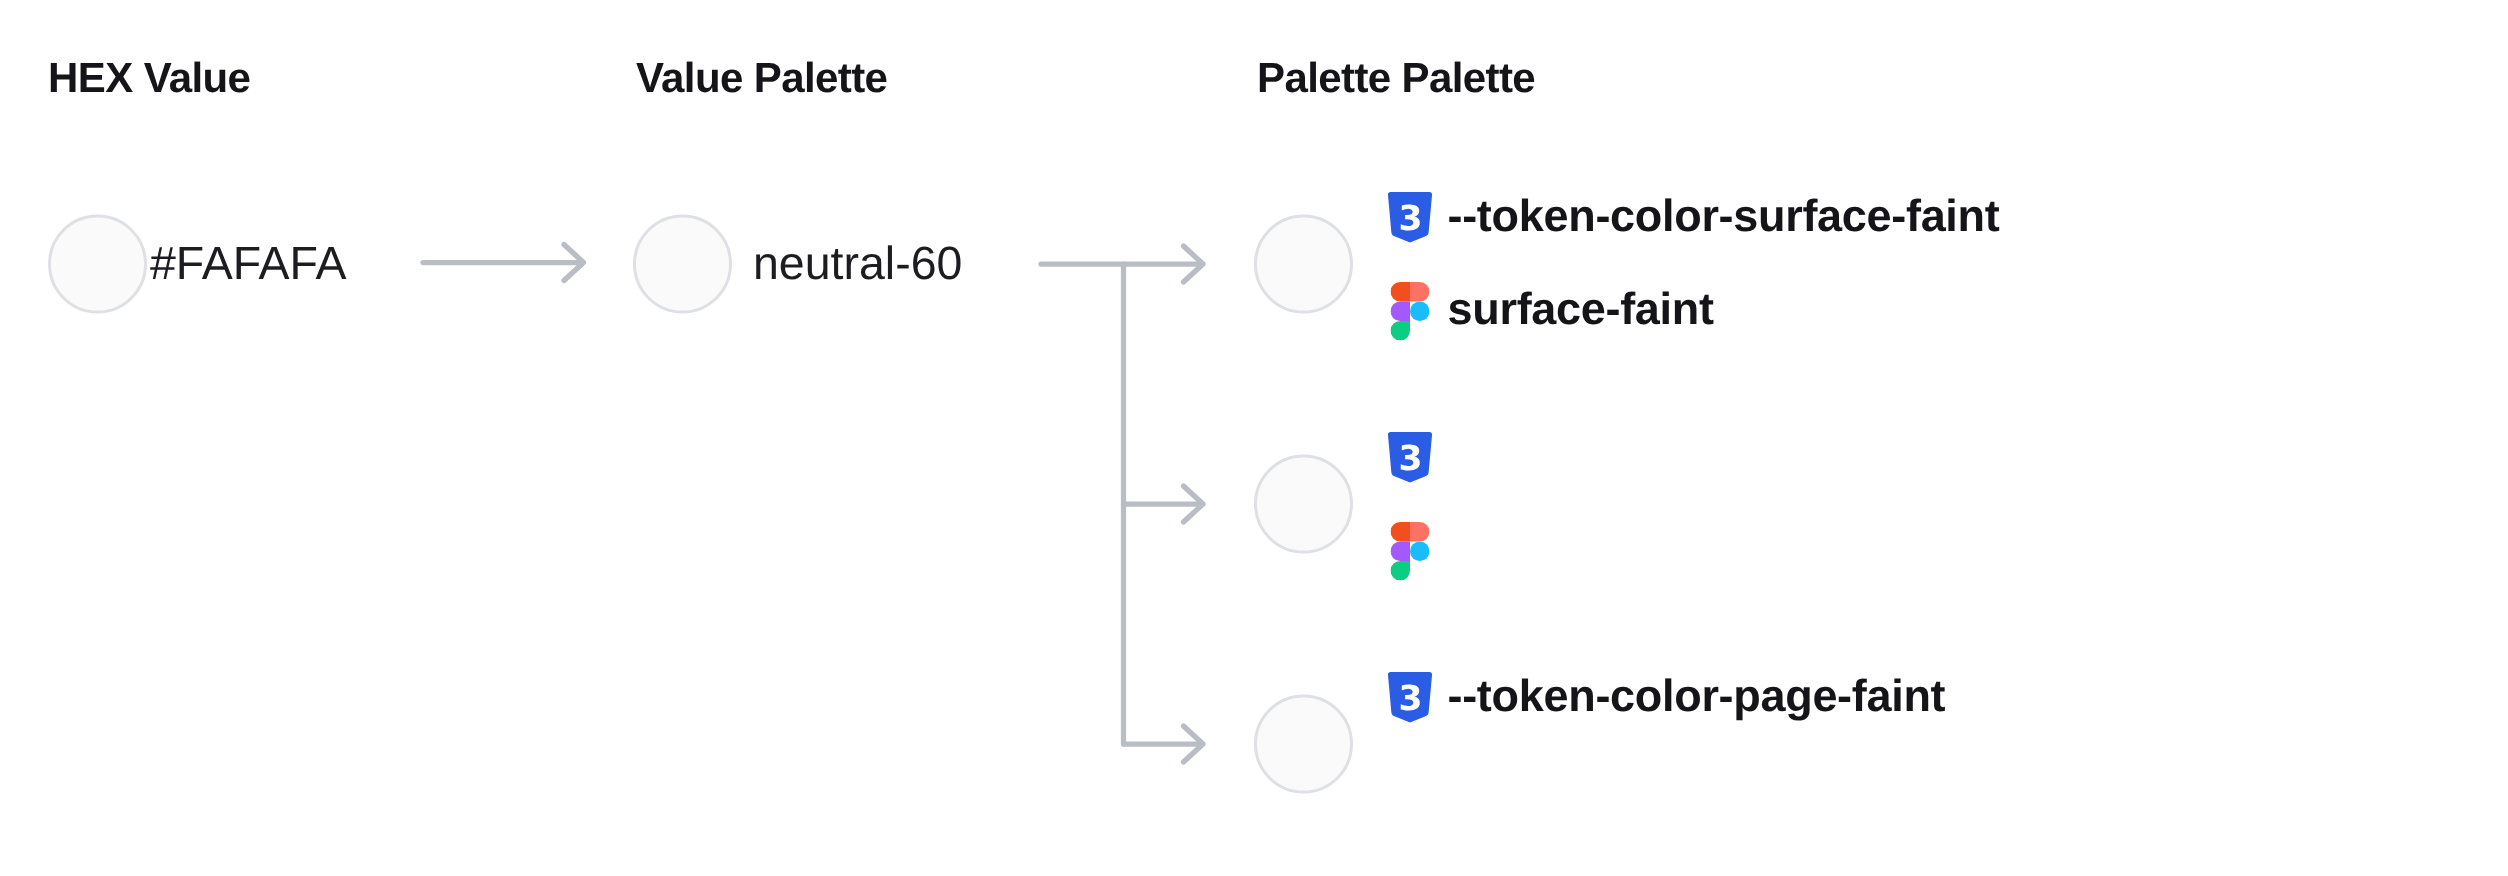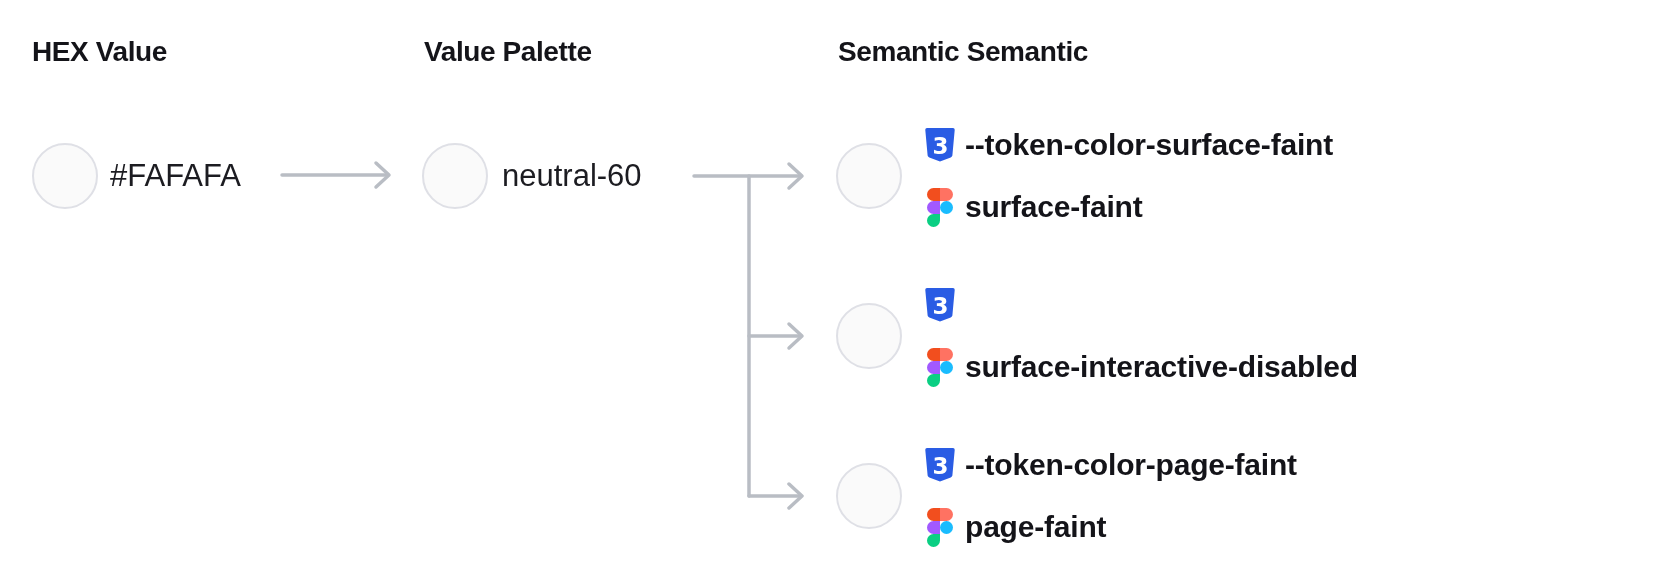--- a/index.html
+++ b/index.html
@@ -40,21 +40,21 @@
   .value-label {
     position: absolute;
     height: 66px;
     display: flex;
     align-items: center;
     font-size: 31px;
     font-weight: 400;
     color: #1c1c21;
     white-space: nowrap;
   }
-  .value-hex  { left: 110px; top: 143px; }
+  .value-hex  { left: 100px; top: 143px; }
   .value-core { left: 502px; top: 143px; }
 
   .token-entry {
     position: absolute;
     left: 925px;
     display: flex;
     flex-direction: column;
     gap: 20px;
   }
   .entry-1 { top: 124px; }
@@ -100,21 +100,21 @@
   .fig-s { fill: var(--figma_salmon, #FF7262); }
   .fig-p { fill: var(--figma_purple, #A259FF); }
   .fig-b { fill: var(--figma_blue, #1ABCFE); }
   .fig-g { fill: var(--figma_green, #0ACF83); }
 </style>
 </head>
 <body>
 
 <div class="heading heading-hex">HEX Value</div>
 <div class="heading heading-core">Value Palette</div>
-<div class="heading heading-semantic">Semantic Semantic</div>
+<div class="heading heading-semantic">Palette Palette</div>
 
 <svg class="connector" width="1672" height="584" viewBox="0 0 1672 584">
 
   <path d="M282 175 H386"></path>
   <path d="M376 163 L389 175 L376 187"></path>
 
   <path d="M694 176 H799"></path>
   <path d="M789 164 L802 176 L789 188"></path>
   <path d="M749 176 V496"></path>
   <path d="M749 336 H799"></path>
@@ -169,39 +169,26 @@
   <div class="token-row">
     <span class="icon-box">
       <svg width="26" height="39" viewBox="0 0 38 57">
         <path class="fig-b" d="M19 28.5a9.5 9.5 0 1 1 19 0 9.5 9.5 0 0 1-19 0z"></path>
         <path class="fig-g" d="M0 47.5A9.5 9.5 0 0 1 9.5 38H19v9.5a9.5 9.5 0 1 1-19 0z"></path>
         <path class="fig-s" d="M19 0v19h9.5a9.5 9.5 0 1 0 0-19H19z"></path>
         <path class="fig-o" d="M0 9.5A9.5 9.5 0 0 0 9.5 19H19V0H9.5A9.5 9.5 0 0 0 0 9.5z"></path>
         <path class="fig-p" d="M0 28.5A9.5 9.5 0 0 0 9.5 38H19V19H9.5A9.5 9.5 0 0 0 0 28.5z"></path>
       </svg>
     </span>
-    <span class="token-label">surface-interactive-disabled</span>
   </div>
 </div>
 
 <div class="token-entry entry-3">
   <div class="token-row">
     <span class="icon-box">
       <svg width="30" height="34" viewBox="0 0 30 34">
         <path class="css-shield" d="M2 0 H28 C29 0 29.8 0.9 29.7 1.9 L27.4 27.2 C27.3 28.2 26.6 29 25.7 29.4 L15 33.6 L4.3 29.4 C3.4 29 2.7 28.2 2.6 27.2 L0.3 1.9 C0.2 0.9 1 0 2 0 Z"></path>
         <text x="15.4" y="25.5" font-size="23" font-weight="bold" fill="#ffffff" text-anchor="middle" font-family="'DejaVu Sans', sans-serif">3</text>
       </svg>
     </span>
     <span class="token-label">--token-color-page-faint</span>
   </div>
-  <div class="token-row">
-    <span class="icon-box">
-      <svg width="26" height="39" viewBox="0 0 38 57">
-        <path class="fig-b" d="M19 28.5a9.5 9.5 0 1 1 19 0 9.5 9.5 0 0 1-19 0z"></path>
-        <path class="fig-g" d="M0 47.5A9.5 9.5 0 0 1 9.5 38H19v9.5a9.5 9.5 0 1 1-19 0z"></path>
-        <path class="fig-s" d="M19 0v19h9.5a9.5 9.5 0 1 0 0-19H19z"></path>
-        <path class="fig-o" d="M0 9.5A9.5 9.5 0 0 0 9.5 19H19V0H9.5A9.5 9.5 0 0 0 0 9.5z"></path>
-        <path class="fig-p" d="M0 28.5A9.5 9.5 0 0 0 9.5 38H19V19H9.5A9.5 9.5 0 0 0 0 28.5z"></path>
-      </svg>
-    </span>
-    <span class="token-label">page-faint</span>
-  </div>
 </div>
 
 </body></html>

